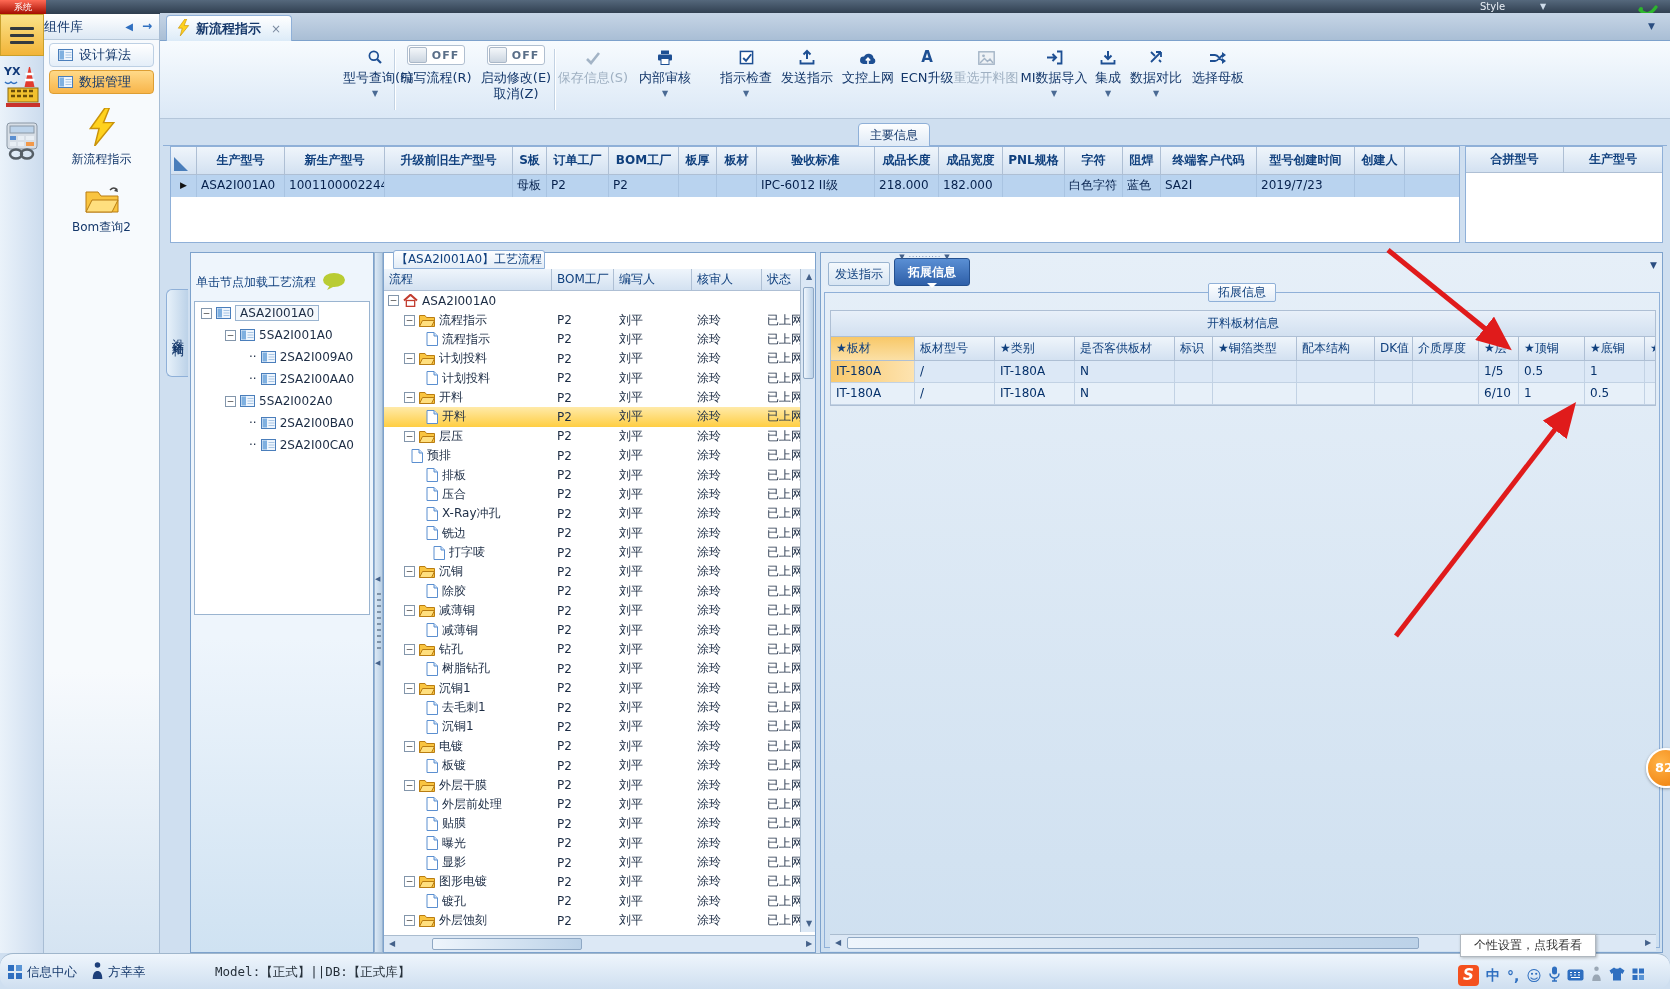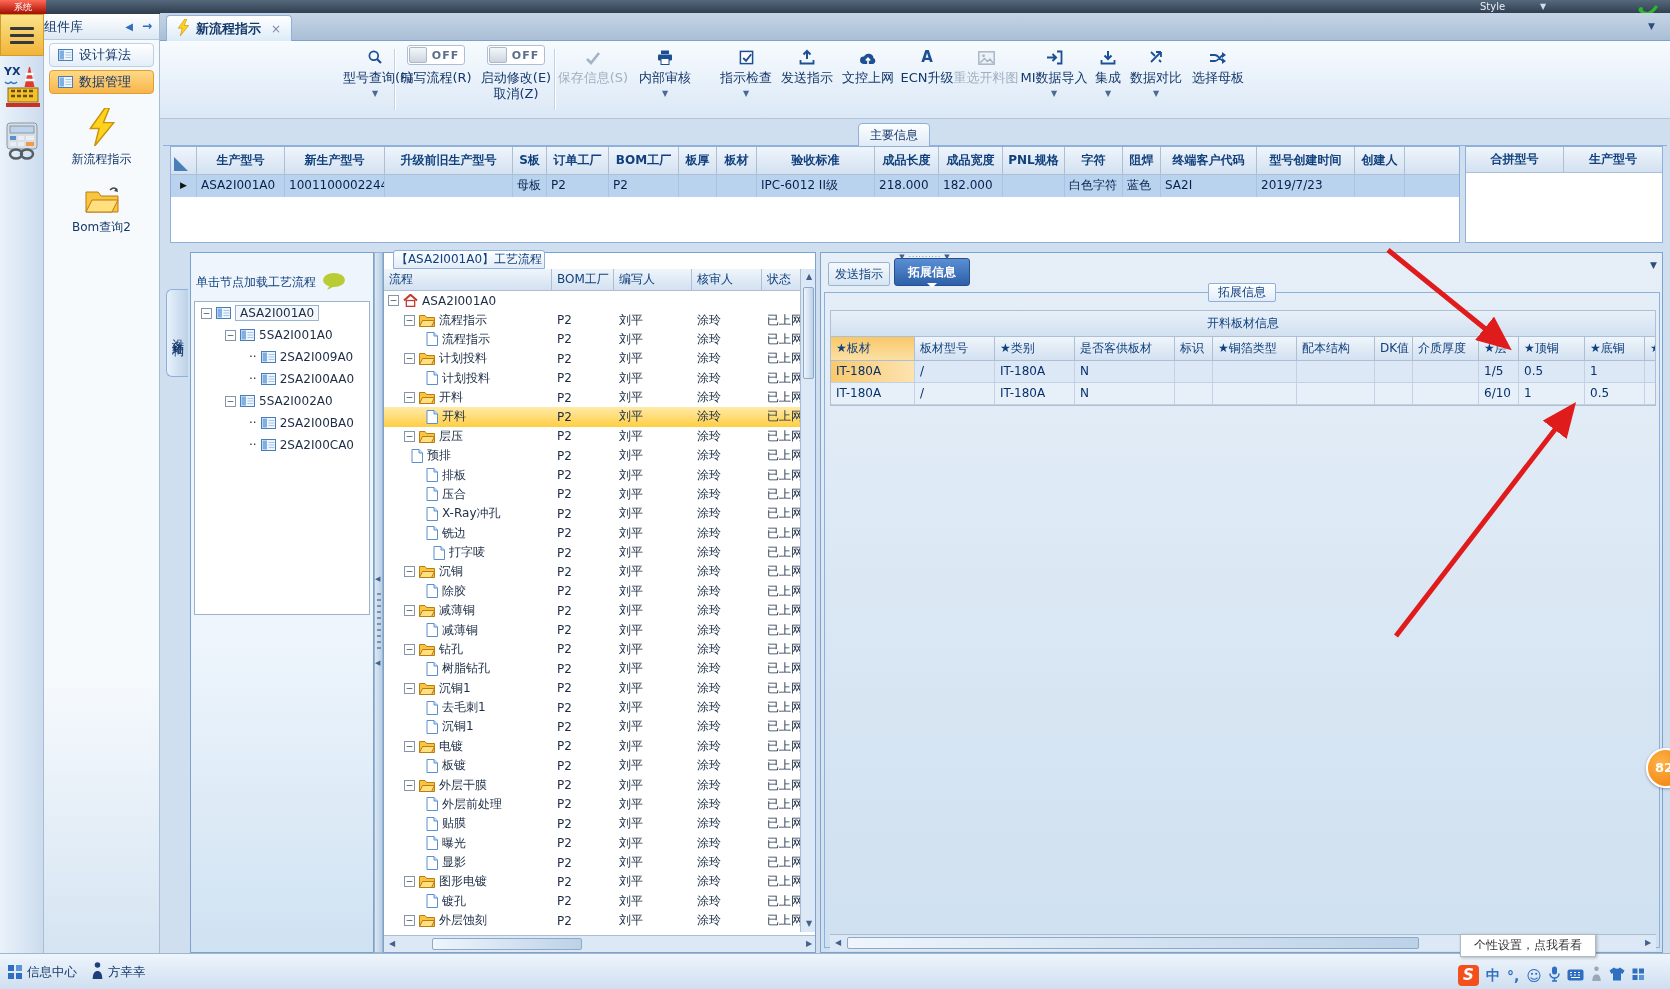--- a/index.html
+++ b/index.html
@@ -102,21 +102,21 @@
   .d-title { height:26px; background:linear-gradient(#e8f0f9,#d2e0f0); border-bottom:1px solid #aebfd4; font-size:12px; color:#10407e; text-align:center; line-height:25px; }
   .d-hcell { height:24px; background:linear-gradient(#eff5fb,#d3e1f1); border-right:1px solid #aebfd4; border-bottom:1px solid #aebfd4; font-size:12px; color:#10407e; line-height:23px; padding-left:5px; flex:none; overflow:hidden; white-space:nowrap; }
   .d-hcell.first { background:linear-gradient(#f8c868,#fbe0a6); }
   .d-cell { height:22px; border-right:1px solid #c2d2e4; border-bottom:1px solid #c2d2e4; font-size:12px; color:#06316b; line-height:21px; padding-left:5px; flex:none; overflow:hidden; white-space:nowrap; }
   .d-row1 .d-cell { background:#dce8f6; }
   .d-row2 .d-cell { background:#e7f0f9; }
   .d-row1 .d-cell.first { background:linear-gradient(90deg,#f9c96d,#fde3b0); }
   .detail-dd { position:absolute; left:1650px; top:260px; font-size:9px; color:#2a4d80; z-index:3; }
 
   
-  .statusbar { position:absolute; left:0; top:953px; width:1670px; height:36px; background:linear-gradient(#eef5fc,#cfdff0); border-top:1px solid #9fb6cc; font-size:12.5px; color:#15386b; }
+  .statusbar { position:absolute; left:0; top:953px; width:1670px; height:36px; background:linear-gradient(#eef5fc,#cfdff0); border-top:1px solid #9fb6cc; font-size:12.5px; color:#15386b;border-radius:13px; }
   .sb-item { position:absolute; top:0; height:36px; display:flex; align-items:center; gap:5px; }
   .sb-mono { font-family:"DejaVu Sans Mono","Liberation Mono",monospace; color:#26303a; }
   .sb-center { left:50%; transform:translateX(-50%); color:#10407e; font-family:"DejaVu Sans Mono","Liberation Mono",monospace; }
   .sq-grid { width:14px; height:14px; display:grid; grid-template-columns:6px 6px; grid-template-rows:6px 6px; gap:2px; }
   .sq-grid i { background:#2f6fc0; } .sq-grid i:nth-child(2){ background:#5a95d6; }
 
   .badge82 { position:absolute; left:1646px; top:748px; width:40px; height:40px; border-radius:50%; background:radial-gradient(circle at 35% 35%, #ffb347, #ee7a06); border:2px solid #fff; color:#fff; font-weight:bold; font-size:13px; line-height:36px; padding-left:7px; z-index:40; box-shadow:0 1px 3px rgba(0,0,0,.35); }
   .tooltip { position:absolute; left:1460px; top:934px; width:136px; height:23px; background:#fff; border:1px solid #b0b8c0; box-shadow:1px 1px 3px rgba(0,0,0,.25); font-size:12px; color:#333; text-align:center; line-height:21px; z-index:46; }
   .tooltip::after { content:''; position:absolute; left:16px; bottom:-7px; border:7px solid transparent; border-top-color:#fff; border-left-width:3px; border-right-width:3px; }
   .ime-bar { position:absolute; left:1458px; top:963px; height:25px; display:flex; align-items:center; gap:7px; z-index:45; }
@@ -1143,20 +1143,21 @@
       </span>
     <span>信息中心</span>
   </div>
   <div class="sb-item" style="left:92px">
     <span><svg width="11" height="17" viewBox="0 0 10 16">
           <circle cx="5" cy="2.8" r="2.6" fill="#1d3f7a"></circle>
           <path d="M0.5 16c0-5.5 2-7.5 4.5-7.5S9.5 10.5 9.5 16z" fill="#1d3f7a"></path>
         </svg></span>
     <span>方幸幸</span>
   </div>
+  <div class="sb-item sb-mono" style="left:215px">Model:【正式】||DB:【正式库】</div>
 </div>
 
 <div class="badge82">82</div>
 <div class="tooltip">个性设置，点我看看</div>
 <div class="ime-bar">
   <span class="ime-s">S</span>
   <span class="ime-t">中</span>
   <span class="ime-t">°,</span>
   <span class="ime-smile">☺</span>
   <span><svg width="11" height="16" viewBox="0 0 11 16">

